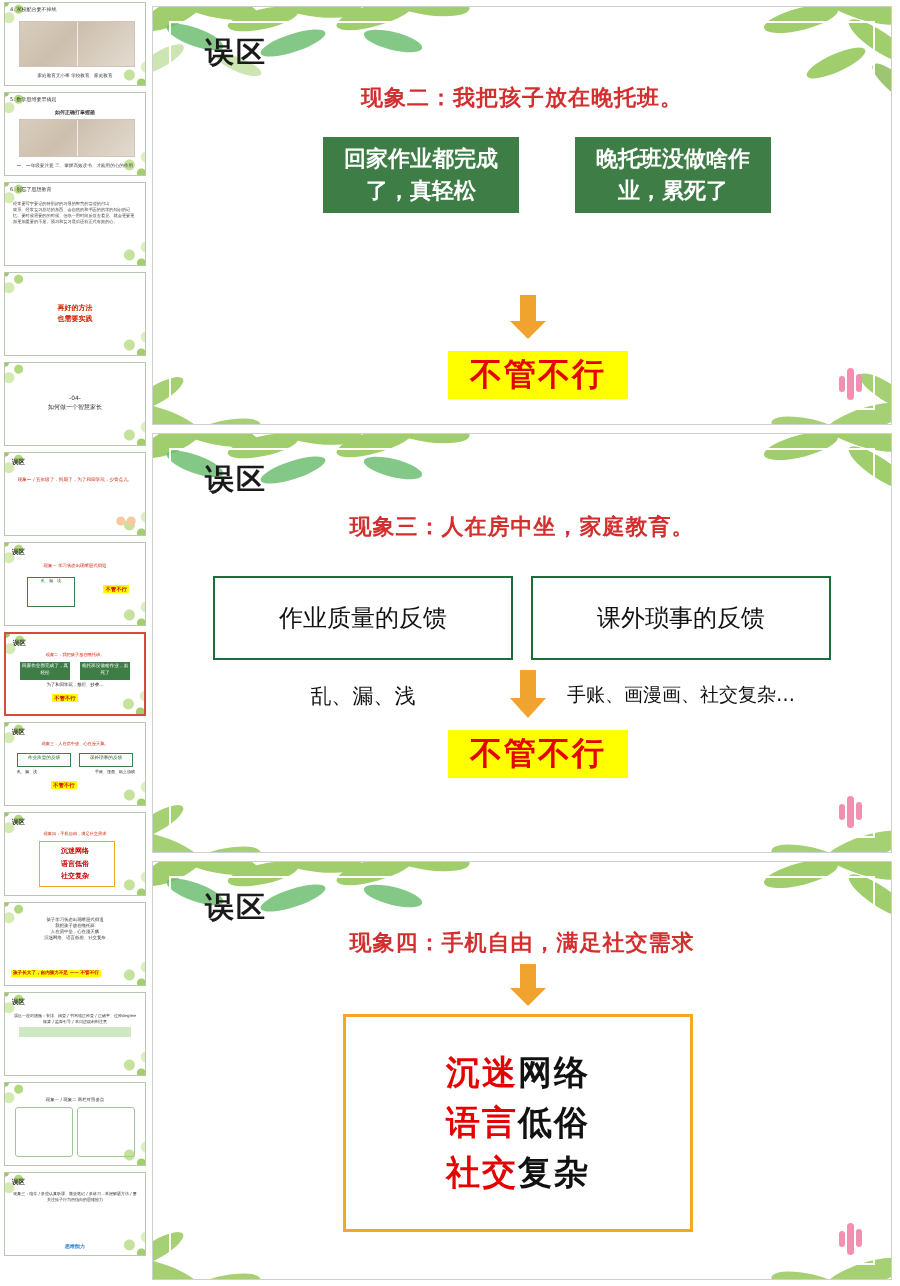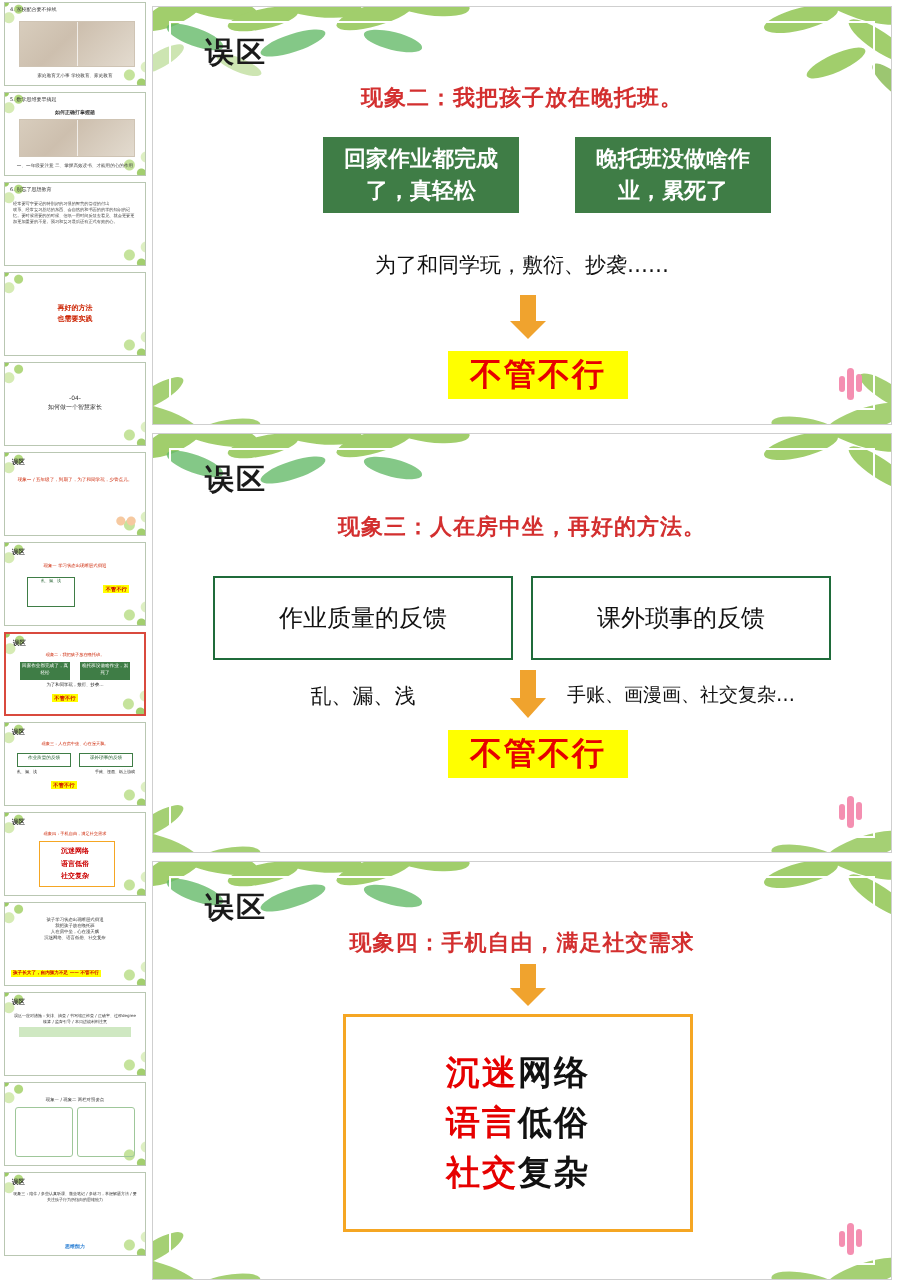--- a/index.html
+++ b/index.html
@@ -238,21 +238,20 @@
         </g>
       </svg>
       <div class="frame"></div>
 
       <div class="sl-title">误区</div>
       <div class="sl-phen" style="top:76px">现象二：我把孩子放在晚托班。</div>
 
       <div class="gbox" style="left:170px;top:130px;width:196px;height:76px">回家作业都完成了，真轻松</div>
       <div class="gbox" style="right:120px;top:130px;width:196px;height:76px">晚托班没做啥作业，累死了</div>
 
-      <div class="plain" style="left:0;right:0;top:244px">为了和同学玩，敷衍、抄袭……</div>
 
       <div class="arrow" style="left:355px;top:288px">
         <svg width="40" height="44" viewBox="0 0 40 44">
             <polygon points="12,0 28,0 28,26 38,26 20,44 2,26 12,26" fill="#f0a32e"></polygon>
           </svg>
       </div>
       <div class="yellowbox" style="left:295px;top:344px;width:160px">不管不行</div>
 
       <svg class="cactus" viewBox="0 0 26 40">
         <rect x="10" y="6" width="7" height="32" rx="3.5" fill="#f48fb1"></rect>
@@ -293,21 +292,21 @@
       </svg>
       <svg class="leaf-br" viewBox="0 0 280 120">
         <g fill="#9ccc65" opacity="0.9">
           <ellipse cx="240" cy="100" rx="42" ry="12" transform="rotate(-18 240 100)"></ellipse>
           <ellipse cx="180" cy="108" rx="34" ry="10" transform="rotate(10 180 108)"></ellipse>
         </g>
       </svg>
       <div class="frame"></div>
 
       <div class="sl-title">误区</div>
-      <div class="sl-phen" style="top:78px">现象三：人在房中坐，再好的方法。</div>
+      <div class="sl-phen" style="top:78px">现象三：人在房中坐，家庭教育。</div>
 
       <div class="obox" style="left:60px;top:142px;width:300px;height:84px">作业质量的反馈</div>
       <div class="obox" style="right:60px;top:142px;width:300px;height:84px">课外琐事的反馈</div>
 
       <div class="plain" style="left:60px;top:248px;width:300px">乱、漏、浅</div>
       <div class="plain" style="right:50px;top:248px;width:320px;font-size:19px">手账、画漫画、社交复杂…</div>
 
       <div class="arrow" style="left:355px;top:236px">
         <svg width="40" height="48" viewBox="0 0 40 48">
             <polygon points="12,0 28,0 28,28 38,28 20,48 2,28 12,28" fill="#f0a32e"></polygon>

